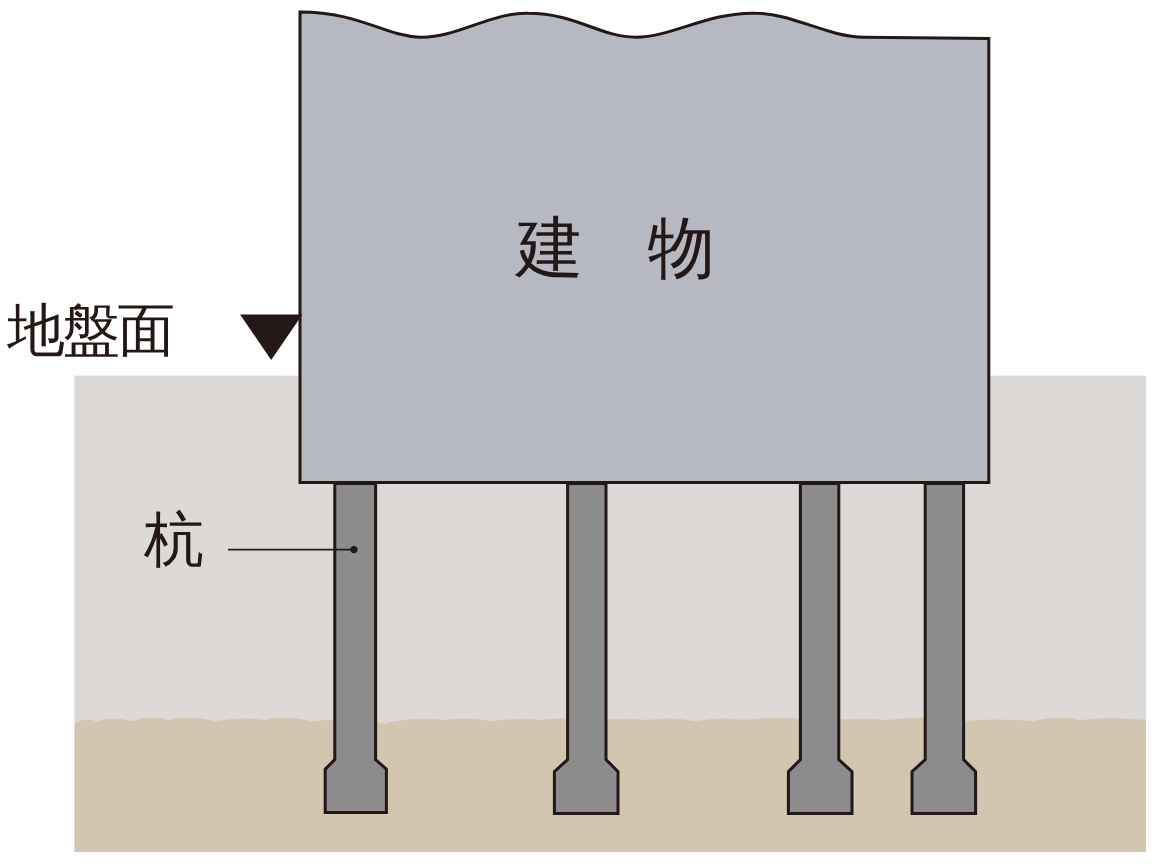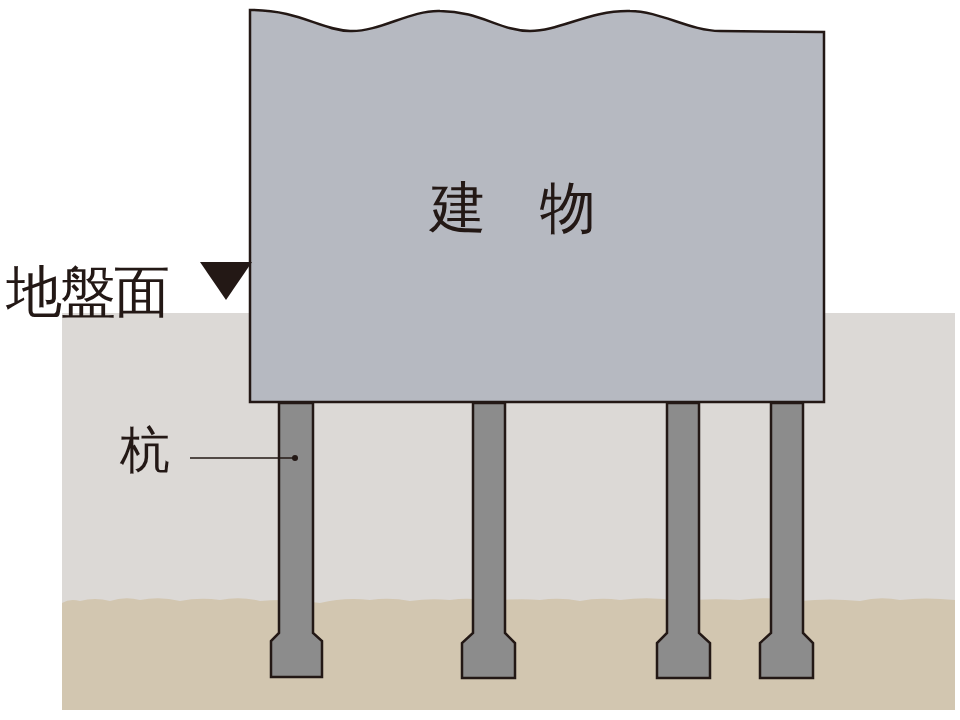--- a/index.html
+++ b/index.html
@@ -1,20 +1,20 @@
 <!DOCTYPE html>
 <html><head>
   <meta charset="utf-8">
   <style>
     html, body { margin:0; padding:0; background:#ffffff; }
     body { width:960px; height:720px; position:relative; overflow:hidden;
            font-family: "DejaVu Serif", "Liberation Serif", serif; }
     #stage { position:absolute; left:0; top:0; width:956px; height:720px; }
     .label { position:absolute; color:#231815; font-family:"DejaVu Serif","Liberation Serif",serif; white-space:nowrap; line-height:1; }
-    #lbl-ground { left:6px; top:264px; font-size:56px; letter-spacing:-2px; }
+    #lbl-ground { left:6px; top:252px; font-size:48px; letter-spacing:-2px; }
     #lbl-building { left:430px; top:180px; font-size:56px; letter-spacing:18px; }
     #lbl-pile { left:120px; top:425px; font-size:50px; }
     #lbl-bearing { left:82px; top:637px; font-size:52px; letter-spacing:-1px; }
   </style>
 </head>
 <body>
 
 <div id="stage">
   <svg width="960" height="720" viewBox="0 0 960 720" xmlns="http://www.w3.org/2000/svg">
 

